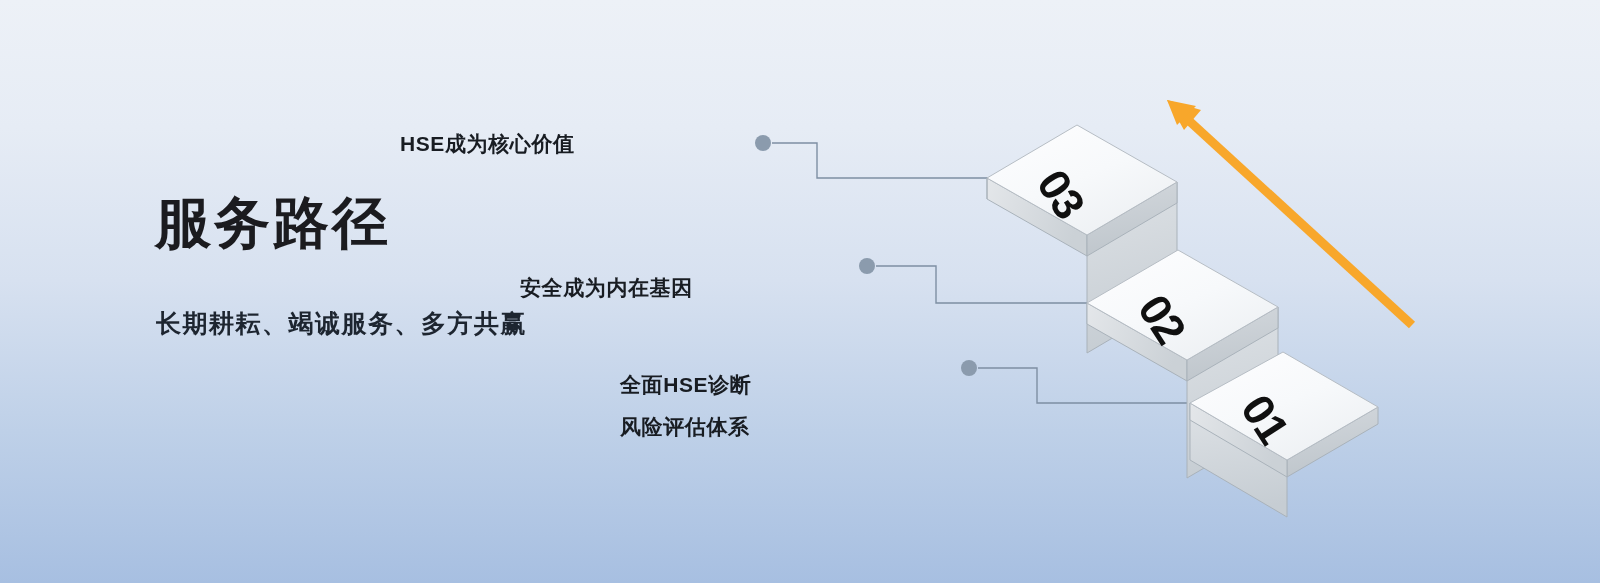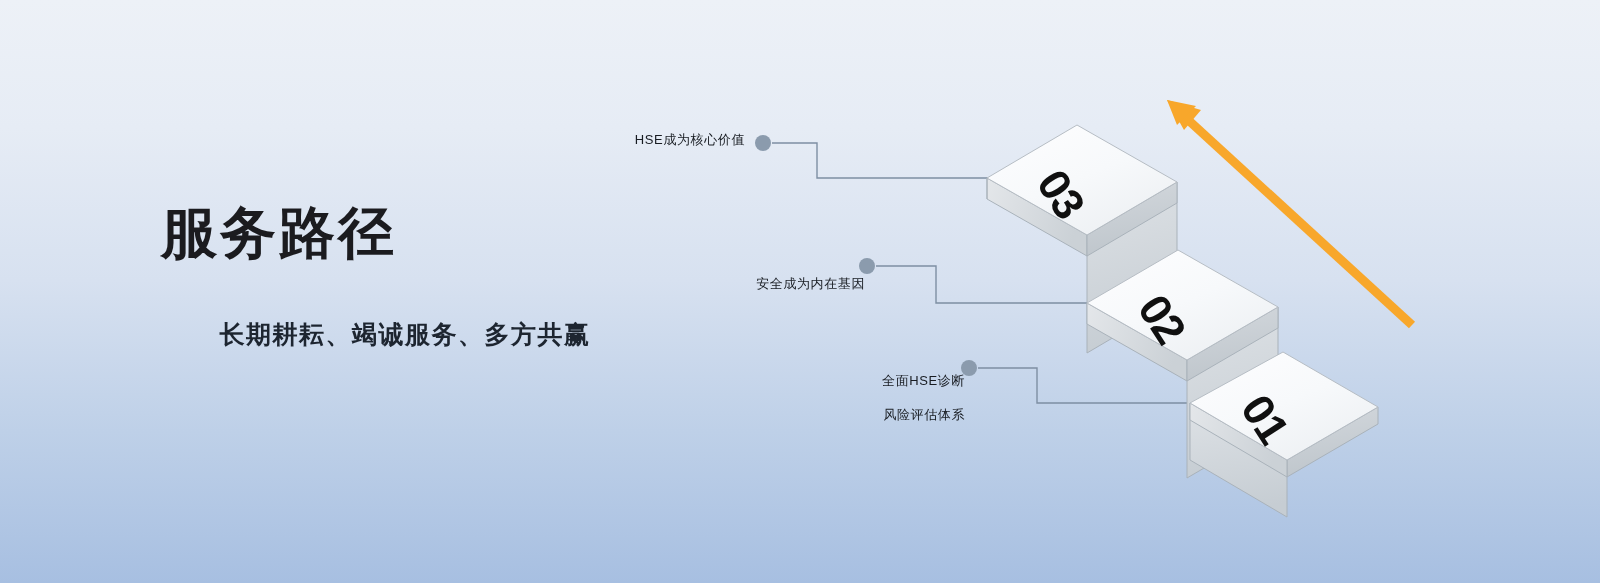--- a/index.html
+++ b/index.html
@@ -19,47 +19,46 @@
   }
 
   
   .headline-group {
     position: absolute;
     left: 145px;
     top: 186px;
     width: 520px;
   }
   .headline {
-    margin: 16px;
+    margin: 10px;
     font-size: 56px;
     line-height: 1.12;
     font-weight: 700;
     letter-spacing: 3px;
     color: #1b1b1f;
     white-space: nowrap;
+    font-family: Liberation Mono, monospace;
   }
   .subhead {
     margin: 11px;
     padding-top: 38px;
     font-size: 25px;
     line-height: 1.2;
     font-weight: 700;
     letter-spacing: 1.5px;
     color: #1d2530;
     white-space: nowrap;
-    text-align: center;
   }
 
   
   .callout {
     position: absolute;
-    text-align: right;
     color: #181c22;
-    font-weight: 400;
-    font-size: 13px;
+    font-weight: 700;
+    font-size: 21px;
     letter-spacing: 0.6px;
     line-height: 1.0;
   }
   .callout .line1 { display:block; white-space: nowrap; }
   .callout .line2 { display:block; white-space: nowrap; padding-top: 21px; }
 
   .callout-03 { left: 400px; top: 133px; width: 345px; }
   .callout-02 { left: 520px; top: 256px; width: 345px; }
   .callout-01 { left: 620px; top: 374px; width: 345px; }
 

